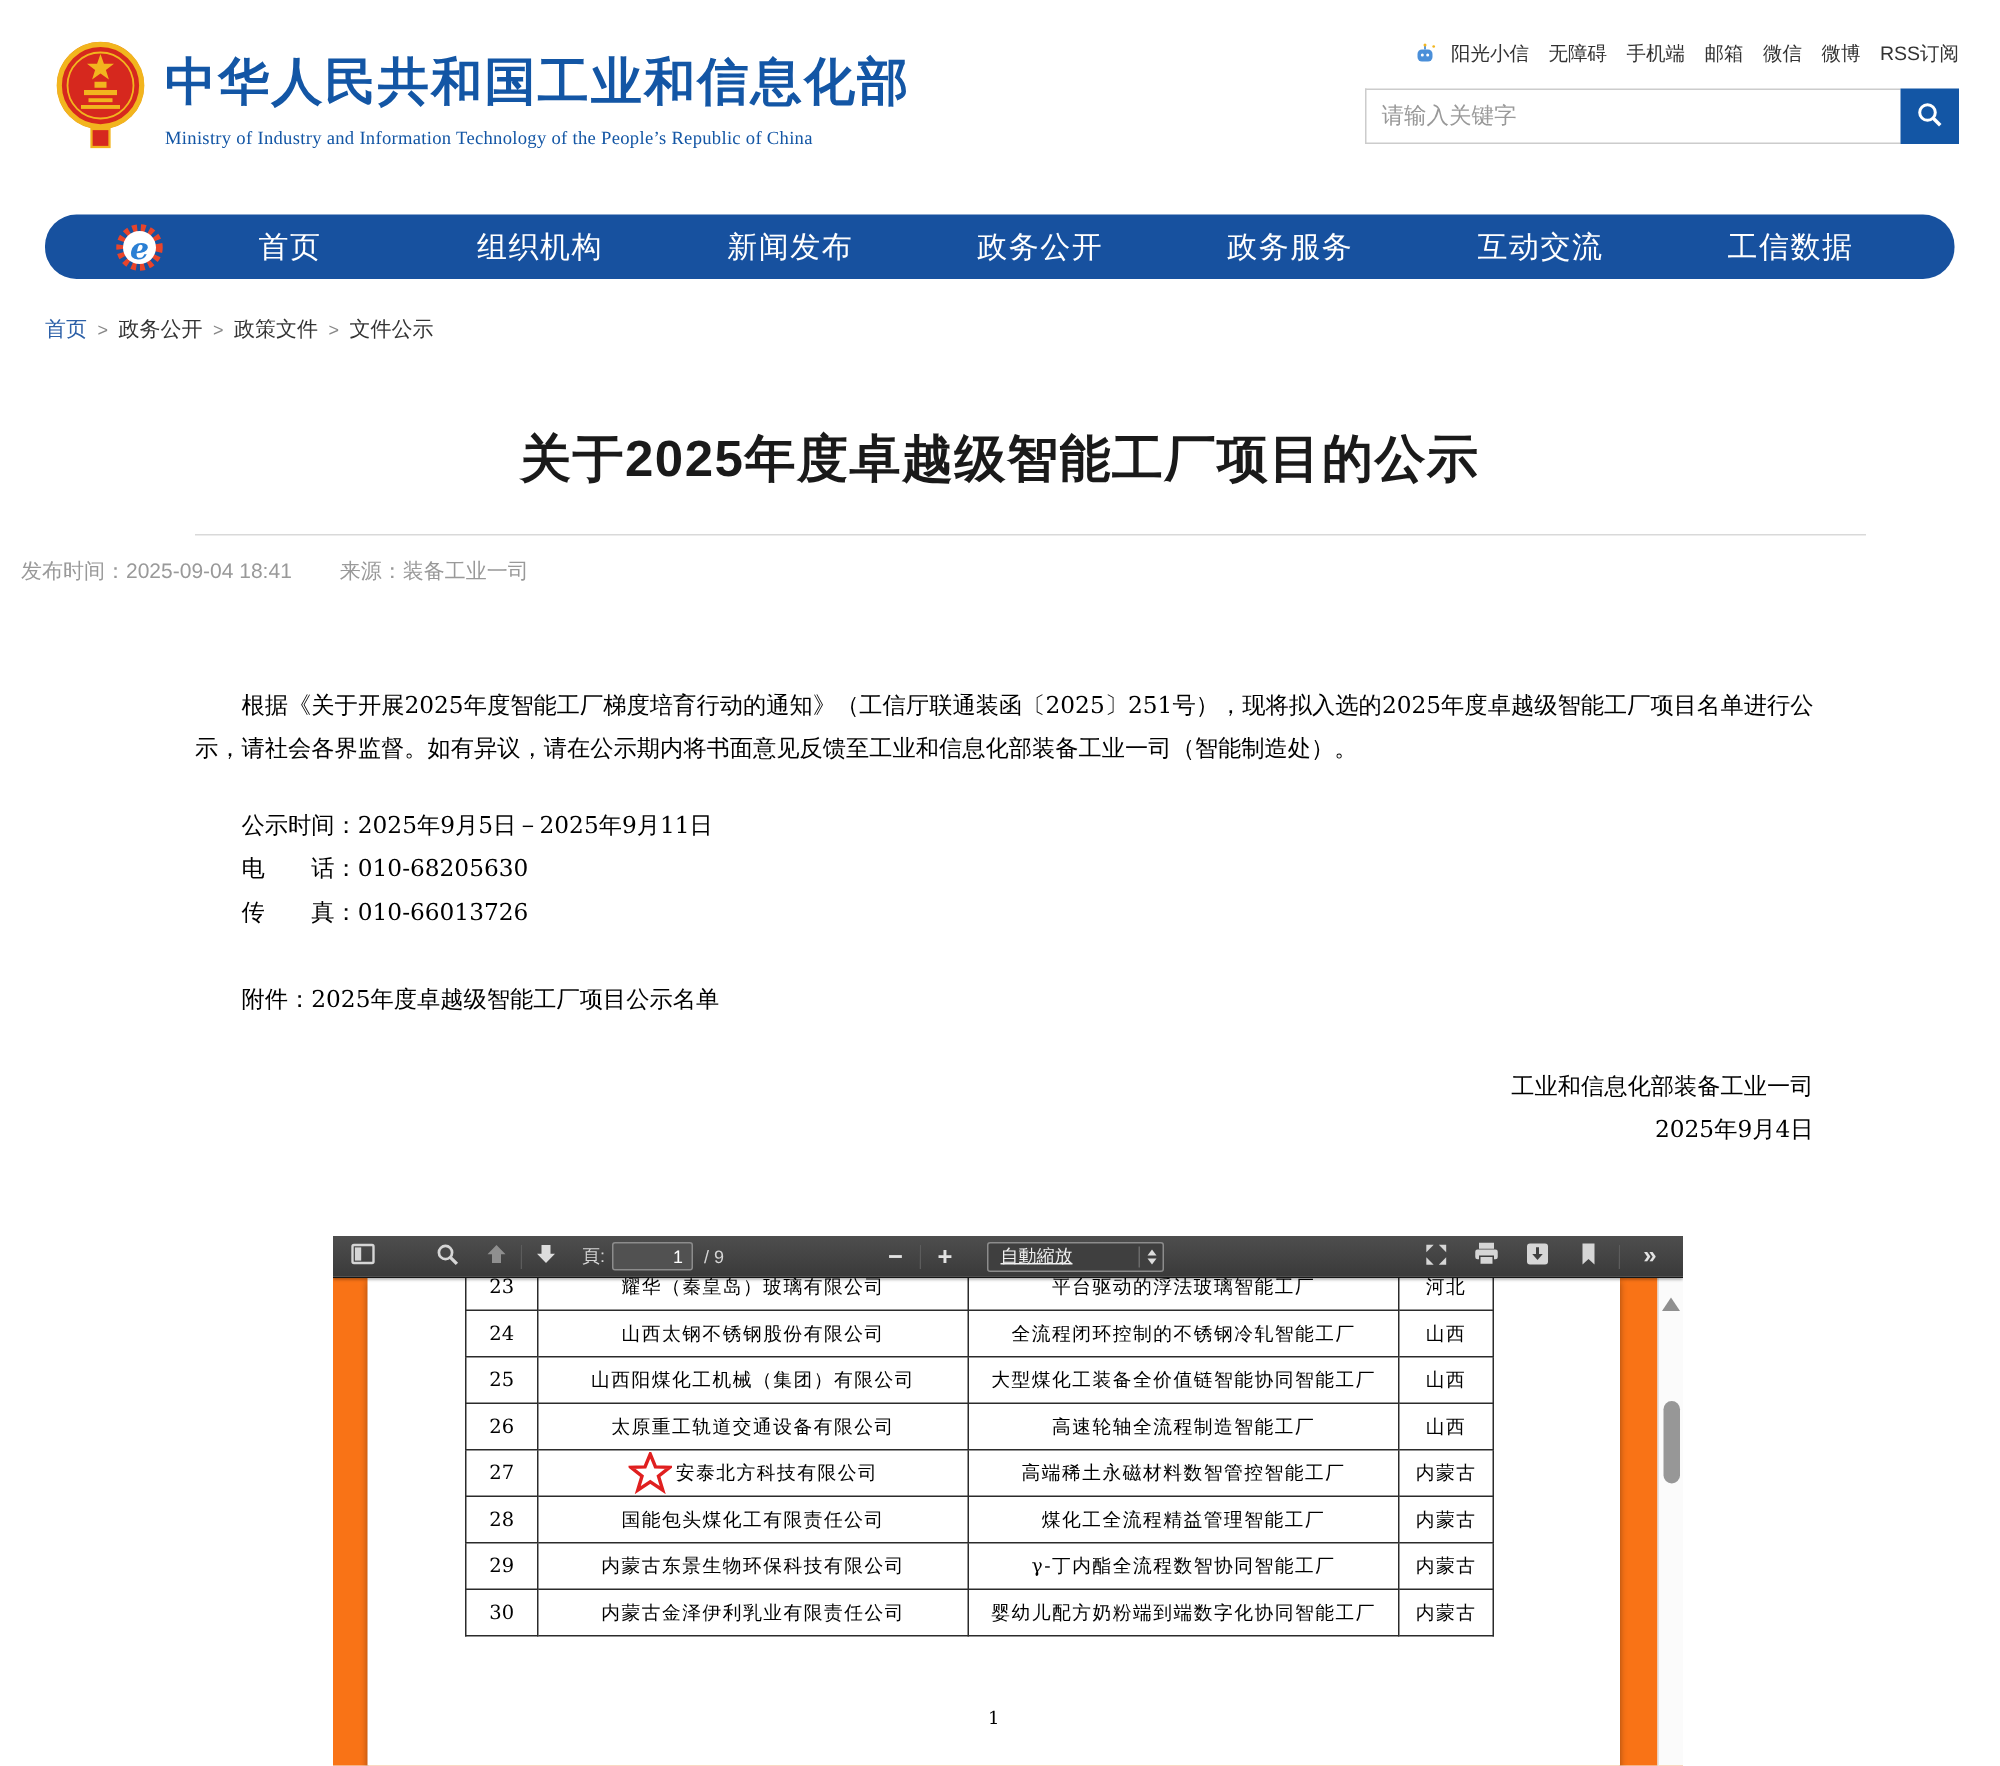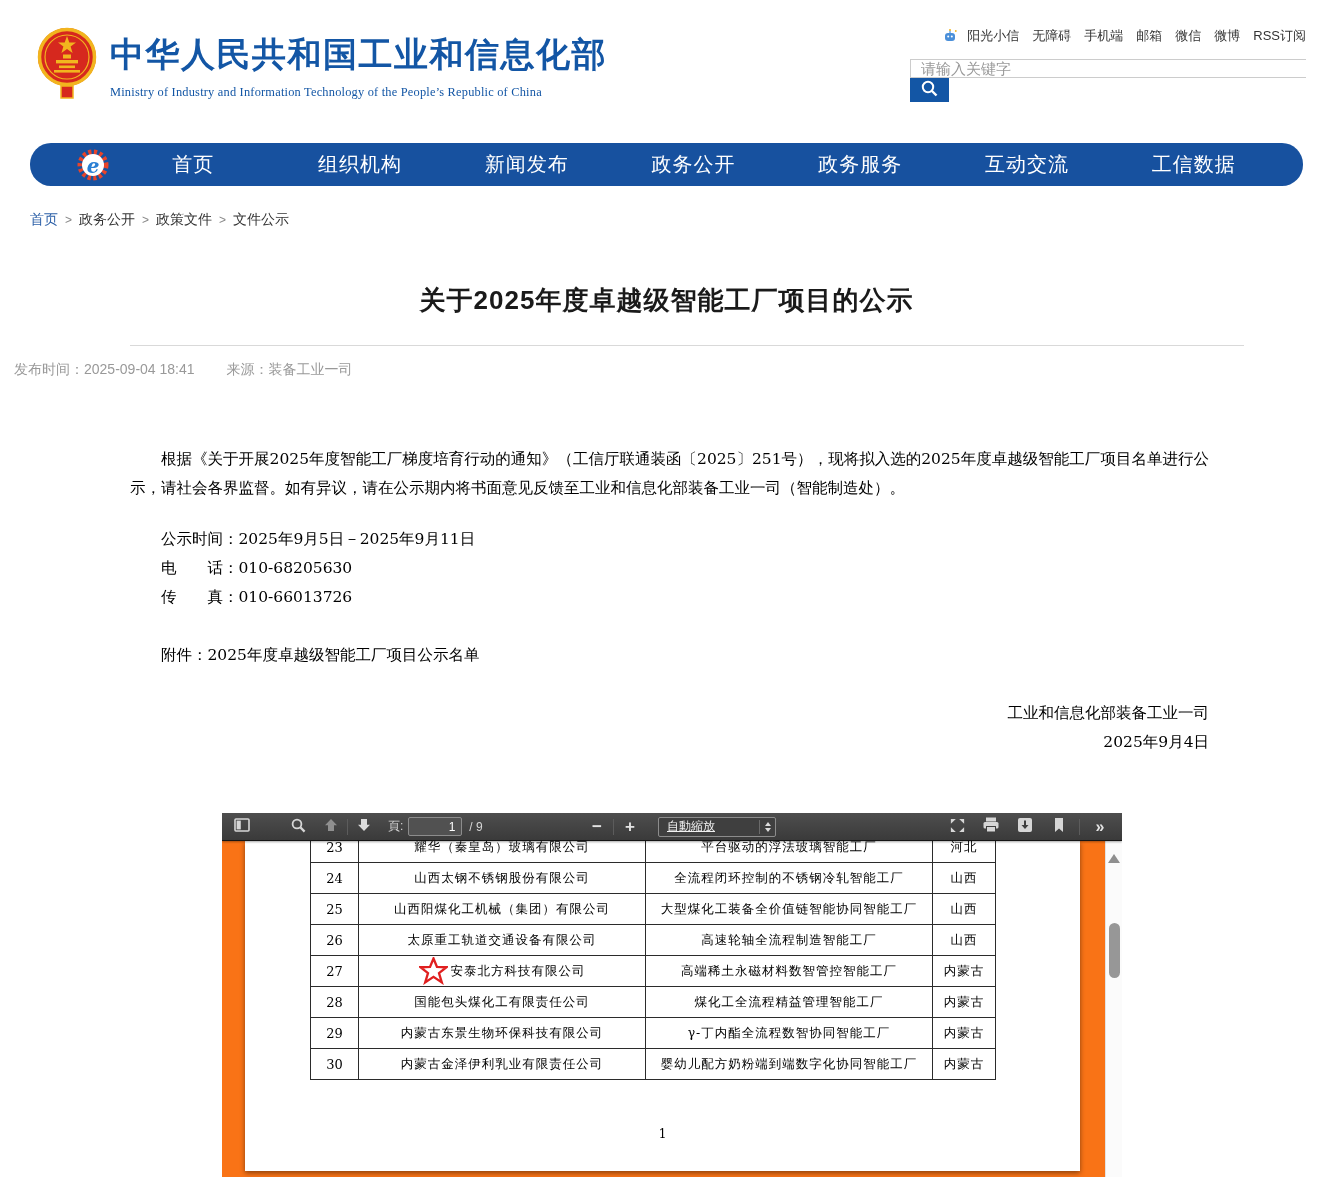--- a/index.html
+++ b/index.html
@@ -12,38 +12,38 @@
 
   
   .site-header { position:relative; height:135px; background:#fff; }
   .emblem { position:absolute; left:36px; top:24px; }
   .title-block { position:absolute; left:110px; top:32px; }
   .site-title { font-size:34px; font-weight:bold; color:#1356a5; letter-spacing:1.5px; font-family:"Liberation Sans",sans-serif; }
   .site-subtitle { font-size:12.4px; color:#1356a5; margin-top:7px; letter-spacing:0.2px;font-family:Liberation Serif, serif; }
   .header-right { position:absolute; right:27px; top:27px; width:396px; }
   .quick-links { display:flex; align-items:center; justify-content:flex-end; gap:13px; font-size:13px; color:#333; }
   .quick-links .ql-icon { display:inline-flex; margin-right:-4px; }
-  .search-box { margin-top:14px; display:flex; height:37px;flex-direction:column; }
+  .search-box { margin-top:14px; display:flex; height:37px; }
   .search-input { flex:1; height:37px; border:1px solid #ccc; border-right:none; padding:0 10px; font-size:15px; color:#333; outline:none; font-family:"Liberation Sans",sans-serif; }
   .search-input::placeholder { color:#999; }
   .search-btn { width:39px; height:37px; background:#1356a5; border:none; display:flex; align-items:center; justify-content:center; cursor:pointer; }
 
   
   .main-nav { margin:8px 30px 0; height:43px; background:#17519f; border-radius:21px;
               display:flex; align-items:center; padding:0 26px 0 0; }
   .nav-logo { margin:0 0 0 46px; display:inline-flex; }
   .nav-item { flex:1; text-align:center; color:#fff; font-size:20px; letter-spacing:1px; }
 
   
   .breadcrumb { margin:25px 0 0 30px; font-size:14px; color:#333; }
   .breadcrumb .sep { color:#888; margin:0 7px; font-size:12px; }
   .breadcrumb .bc-home { color:#2b5fa7; }
 
   
-  .article-title { margin:54px 0 0; text-align:center; font-size:26px; font-weight:bold; color:#1a1a1a; letter-spacing:1px; }
+  .article-title { margin:54px 0 0; text-align:center; font-size:34px; font-weight:bold; color:#1a1a1a; letter-spacing:1px; }
   .title-divider { border-top:1px solid #d9d9d9; margin:27px 89px 0 130px; height:0; }
   .article-meta { margin-top:15px; font-size:14px; color:#999; }
   .article-meta span { margin:0 14px; }
   .article-body { margin:66px 124px 0 130px; font-family:"DejaVu Serif", serif; font-size:15.5px; color:#000; line-height:29px; }
   .article-body p { margin:0; }
   .p-indent { text-indent:2em; text-align:justify; }
   .mt { margin-top:22px !important; }
   .mt2 { margin-top:29px !important; }
   .sig { text-align:right; }
   .attach { cursor:pointer; }

